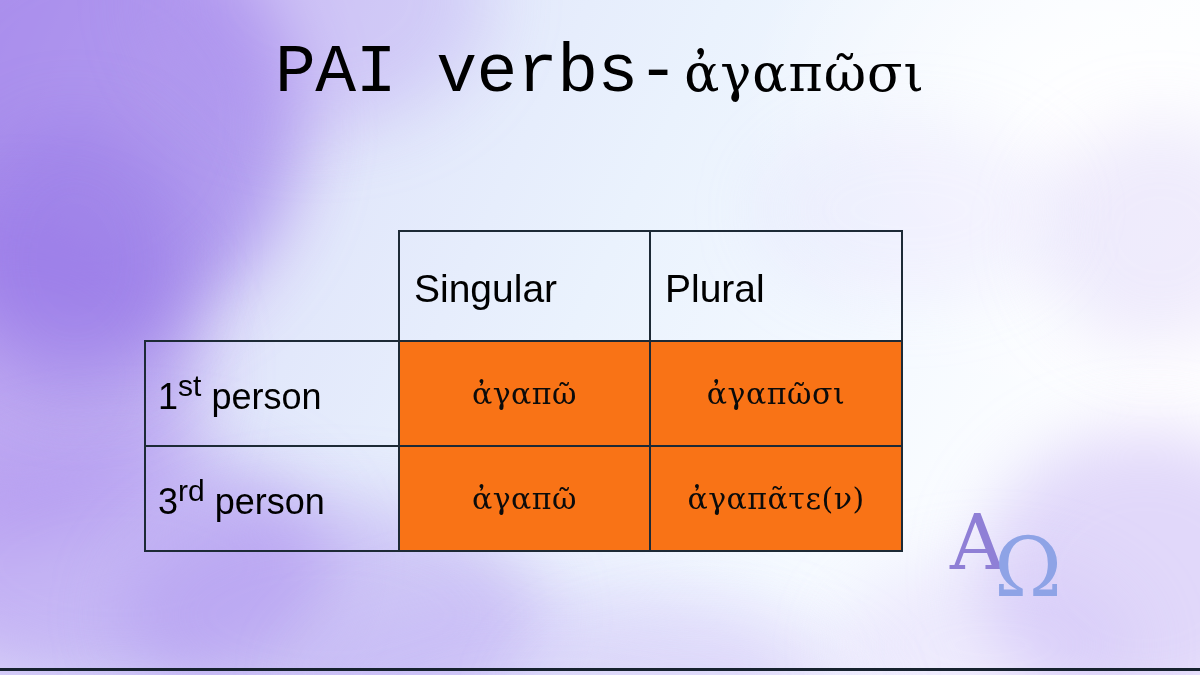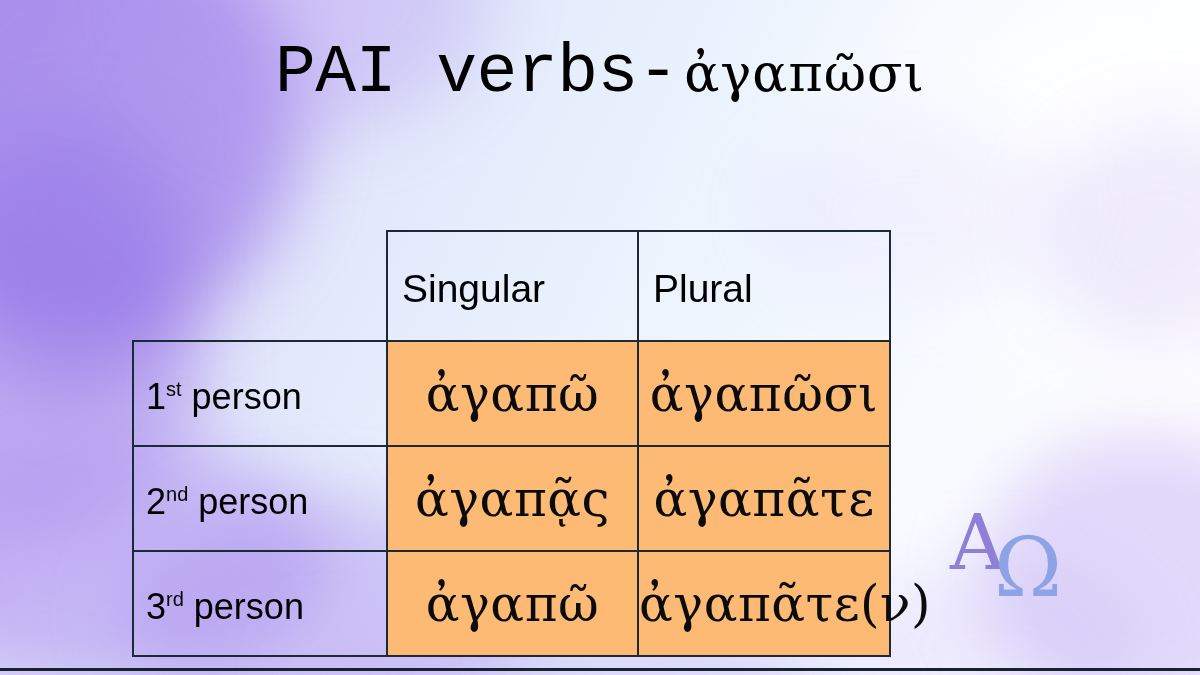--- a/index.html
+++ b/index.html
@@ -79,21 +79,21 @@
   .title .greek {
     font-family: "DejaVu Serif", "Liberation Serif", serif;
     font-size: 52px;
     letter-spacing: 1px;
     margin-left: 6px;
   }
 
   
   .verb-table {
     position: absolute;
-    left: 132px;
+    left: 144px;
     top: 230px;
     width: 757px;
     border-collapse: collapse;
     table-layout: fixed;
   }
   .verb-table col.c-person { width: 254px; }
   .verb-table col.c-sing   { width: 251px; }
   .verb-table col.c-plur   { width: 252px; }
 
   .verb-table td {
@@ -123,35 +123,35 @@
     background: transparent;
     height: 103px;
     padding: 0 0 0 12px !important;
     vertical-align: top;
     font-size: 36px;
     color: #000;
     font-family: "Liberation Sans", sans-serif;
     white-space: nowrap;
   }
   .person-cell .ord {
-    font-size: 20px;
+    font-size: 30px;
     vertical-align: super;
     line-height: 0;
   }
   .person-inner {
     padding-top: 6px;
   }
 
   
   .greek-cell {
-    background: #fdba74;
+    background: #f97316;
     height: 103px;
     text-align: center;
     font-family: "DejaVu Serif", "Liberation Serif", serif;
-    font-size: 50px;
+    font-size: 30px;
     color: #0b0b0b;
     letter-spacing: 0.5px;
   }
 
   
   .emblem {
     position: absolute;
     left: 950px;
     top: 505px;
     width: 130px;
@@ -216,27 +216,20 @@
       </tr>
 
       <tr>
         <td class="person-cell">
           <div class="person-inner"><span>1</span><span class="ord">st</span><span> person</span></div>
         </td>
         <td class="greek-cell">ἀγαπῶ</td>
         <td class="greek-cell">ἀγαπῶσι</td>
       </tr>
 
-      <tr>
-        <td class="person-cell">
-          <div class="person-inner"><span>2</span><span class="ord">nd</span><span> person</span></div>
-        </td>
-        <td class="greek-cell">ἀγαπᾷς</td>
-        <td class="greek-cell">ἀγαπᾶτε</td>
-      </tr>
 
       <tr>
         <td class="person-cell">
           <div class="person-inner"><span>3</span><span class="ord">rd</span><span> person</span></div>
         </td>
         <td class="greek-cell">ἀγαπῶ</td>
         <td class="greek-cell">ἀγαπᾶτε(ν)</td>
       </tr>
     </tbody>
   </table>

